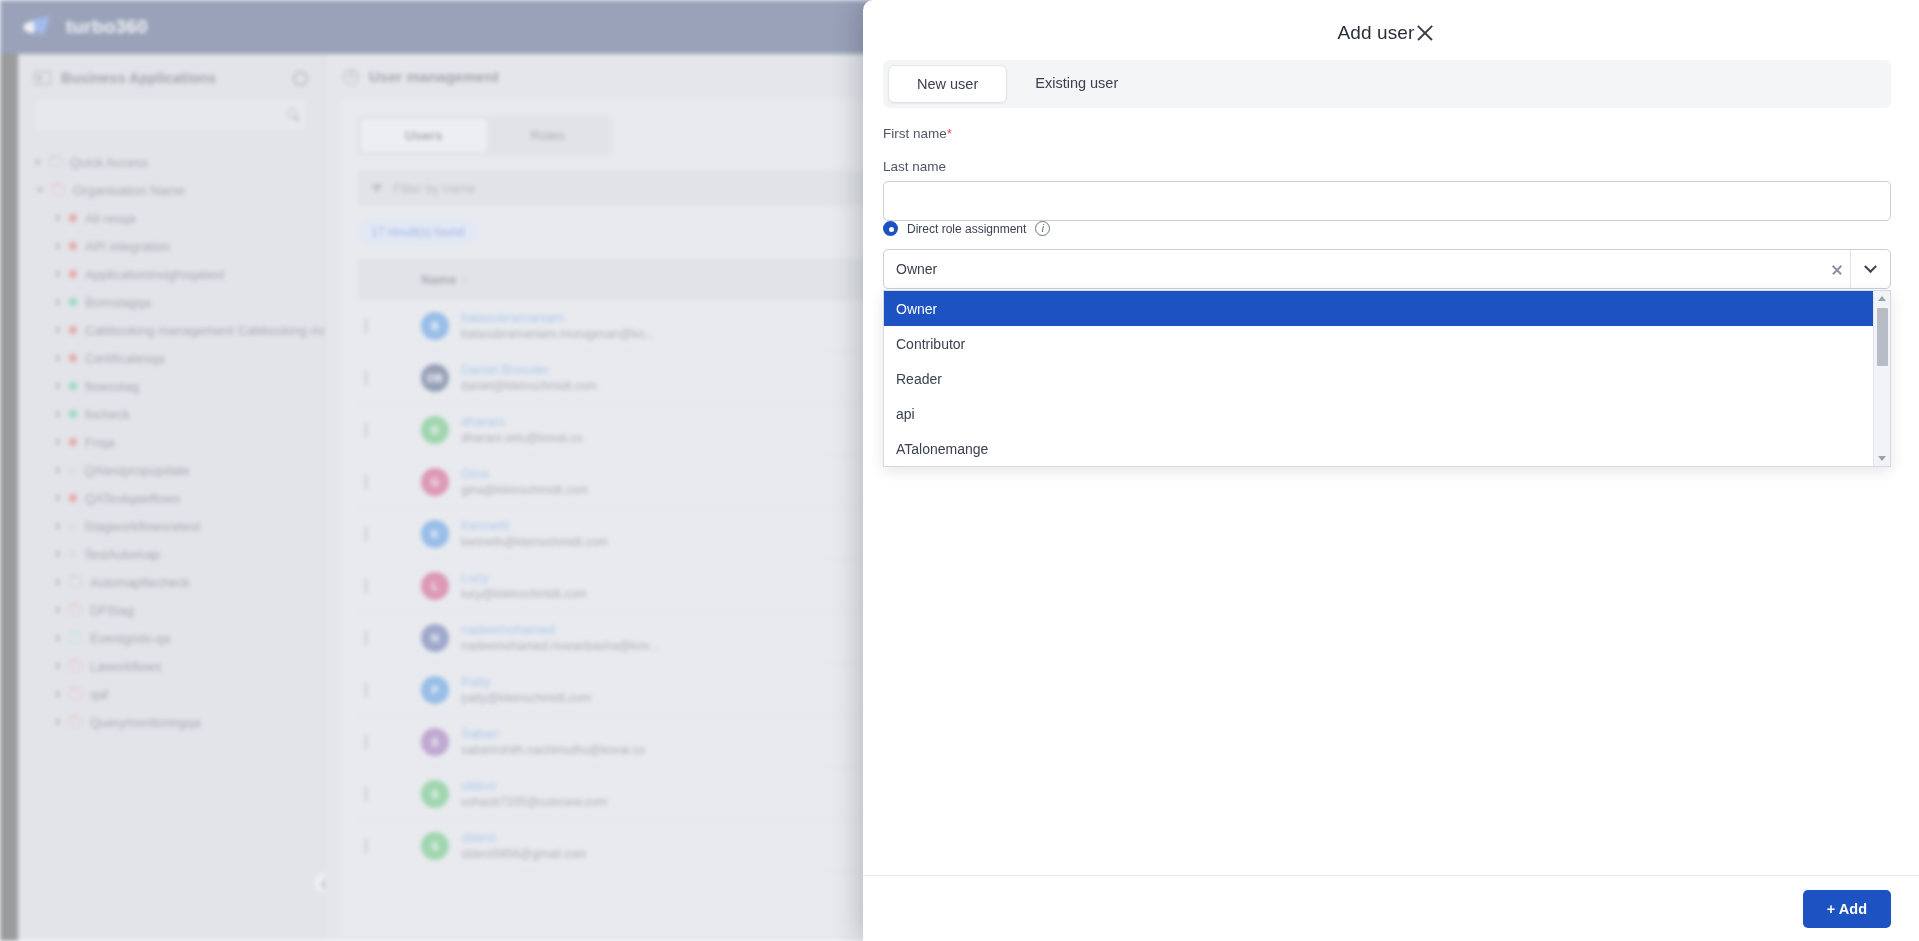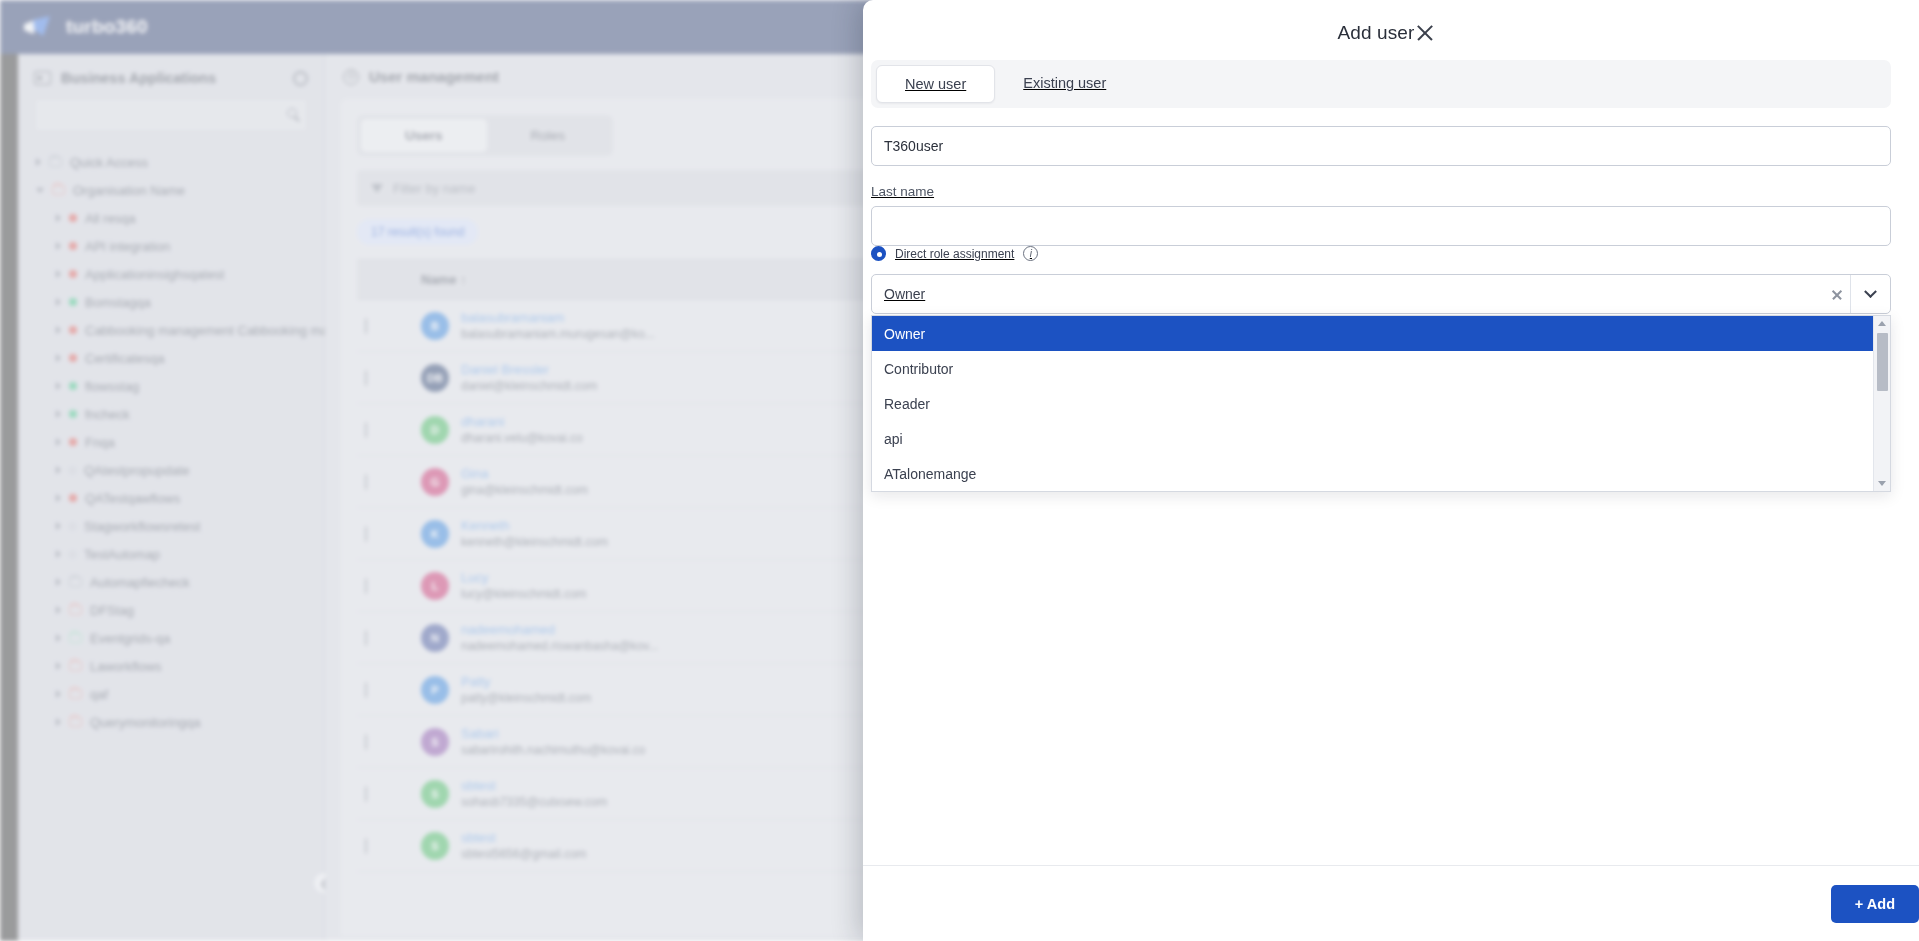--- a/index.html
+++ b/index.html
@@ -198,21 +198,21 @@
   .close-btn {
     width:22px; height:22px; position:relative; cursor:pointer;
   }
   .close-btn::before, .close-btn::after {
     content:""; position:absolute; left:1px; top:10px; width:20px; height:1.7px;
     background:#3a3f4b;
   }
   .close-btn::before { transform:rotate(45deg); }
   .close-btn::after  { transform:rotate(-45deg); }
 
-  .modal-body { padding: 8px 28px 0 8px; text-decoration: underline; }
+  .modal-body { padding: 8px 28px 0 20px; }
 
   .tabs {
     display:flex; background:#f4f5f7; border-radius:7px; padding:5px;
     width:100%;
   }
   .tab {
     padding:10px 28px; font-size:14.5px; color:#3b4150;
     border-radius:6px; cursor:pointer;
   }
   .tab.active {
@@ -298,23 +298,24 @@
     border-left:4px solid transparent; border-right:4px solid transparent;
   }
   .dd-scroll .arr-up { top:5px; border-bottom:5px solid #9aa1ad; }
   .dd-scroll .arr-dn { bottom:5px; border-top:5px solid #9aa1ad; }
   .dd-thumb {
     position:absolute; left:3px; top:17px; width:11px; height:58px;
     background:#b7bcc6; border-radius:1px;
   }
 
   .modal-footer {
-    position:absolute; left:0; right:0; bottom:0; height:76px;
+    position:absolute; left:0; right:0; bottom:0; height:66px;
     border-top:1px solid #e8eaee;
     display:flex; align-items:center; justify-content:flex-end;
+    padding-right:28px;
   }
   .add-btn {
     background:#1c52c2; color:#fff; border:none; border-radius:5px;
     height:38px; padding:0 24px; font-size:14.5px; cursor:pointer;
     font-family:"Liberation Sans", sans-serif; font-weight:600;
   }
 </style>
 </head>
 <body>
 
@@ -635,21 +636,23 @@
   </div>
 
   <div class="modal-body">
 
     <div class="tabs">
       <div class="tab active">New user</div>
       <div class="tab">Existing user</div>
     </div>
 
     <div class="field">
-      <input class="txt" type="text" value="T360user" style="">
+      <label class="field-label">
+        <span>First name</span><span class="req">*</span>
+      </label>
     </div>
 
     <div class="field">
       <label class="field-label">Last name</label>
       <input class="txt" type="text" value="" style="">
     </div>
 
 
 
     <div class="radio-row">

